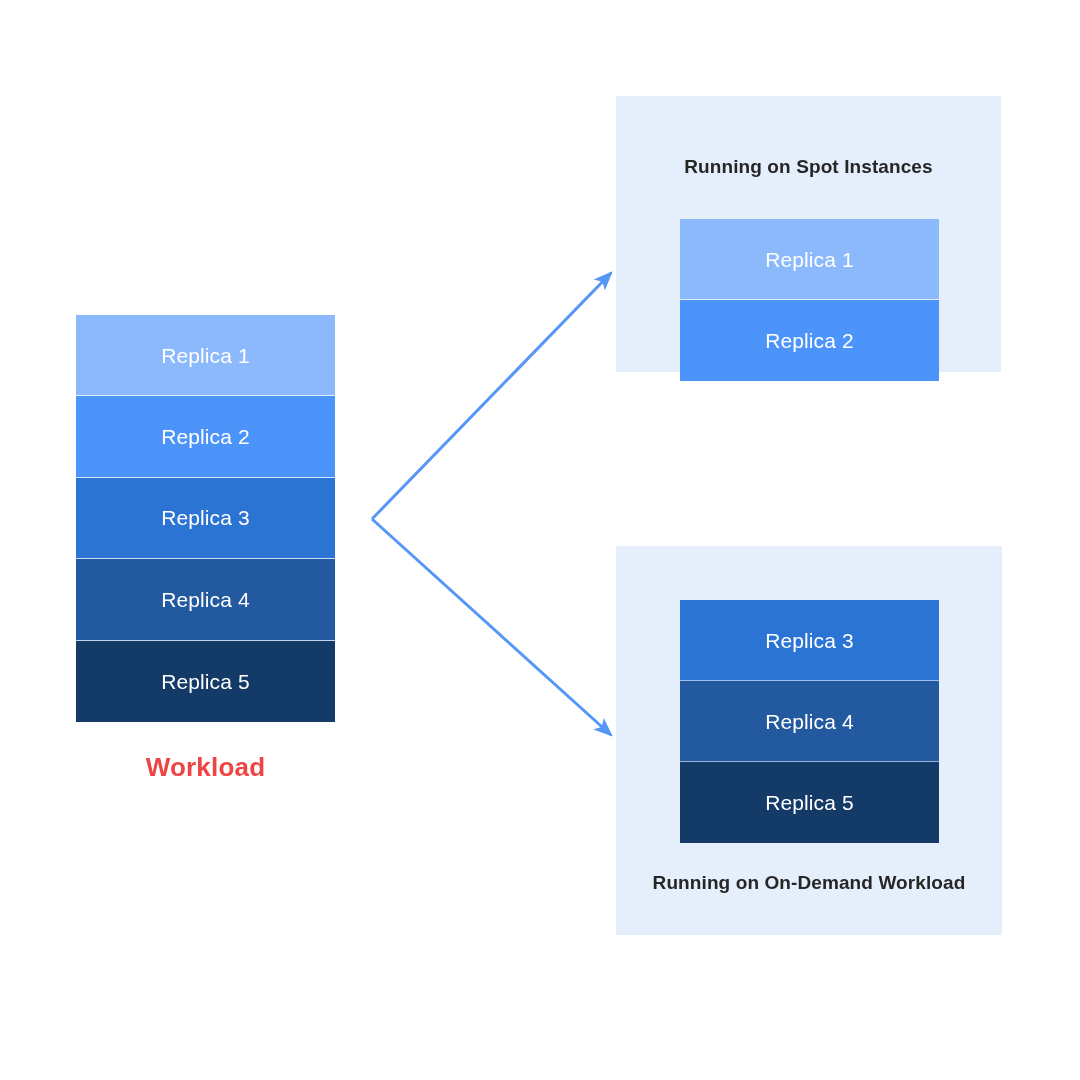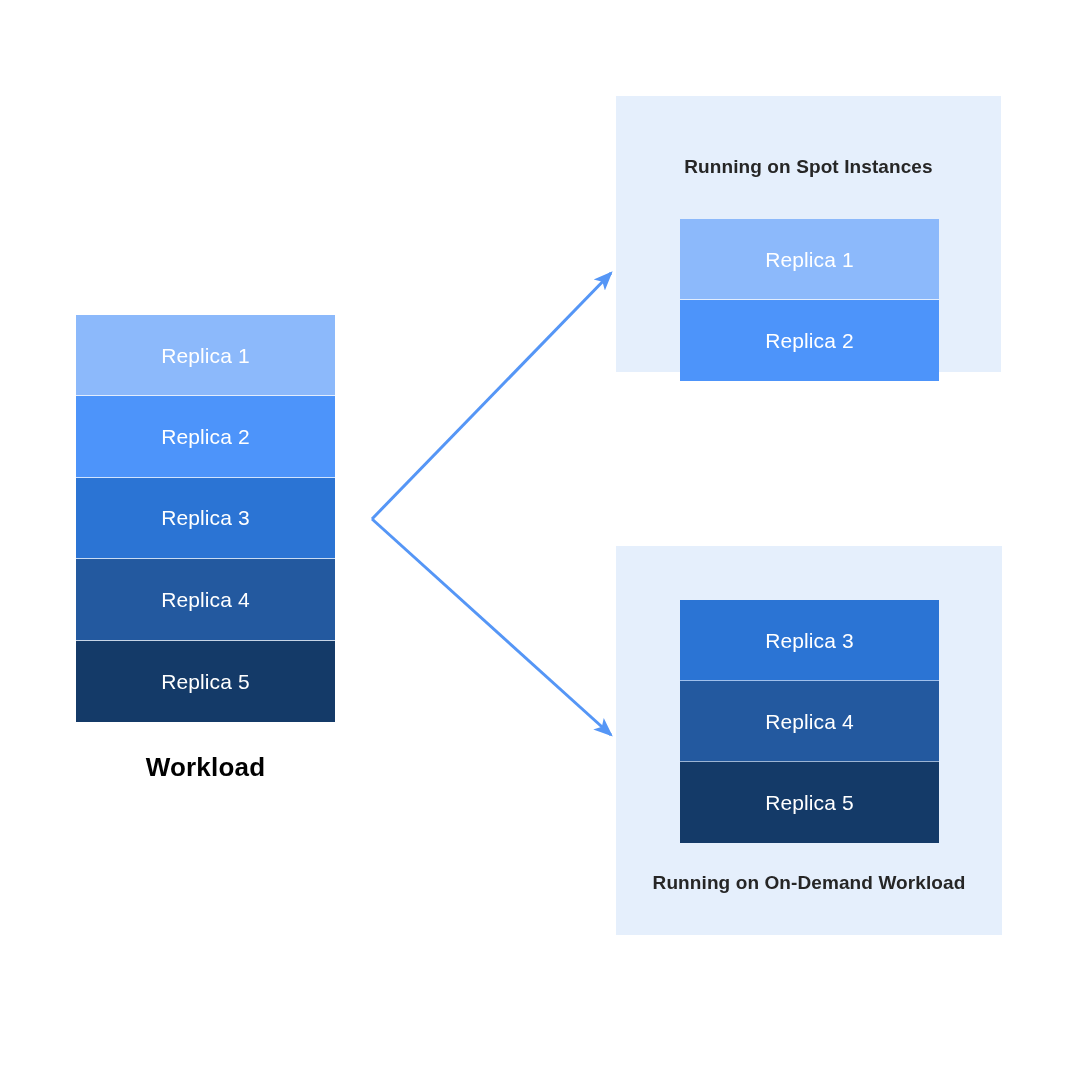--- a/index.html
+++ b/index.html
@@ -65,21 +65,21 @@
   }
 
   #workload-label {
     position: absolute;
     left: 76px;
     top: 752px;
     width: 259px;
     text-align: center;
     font-size: 26px;
     font-weight: bold;
-    color: #000000;
+    color: #ef4444;
     letter-spacing: 0.2px;
   }
 
   
   .panel {
     position: absolute;
     background: #e5effc;
   }
   #panel-spot {
     left: 616px;

